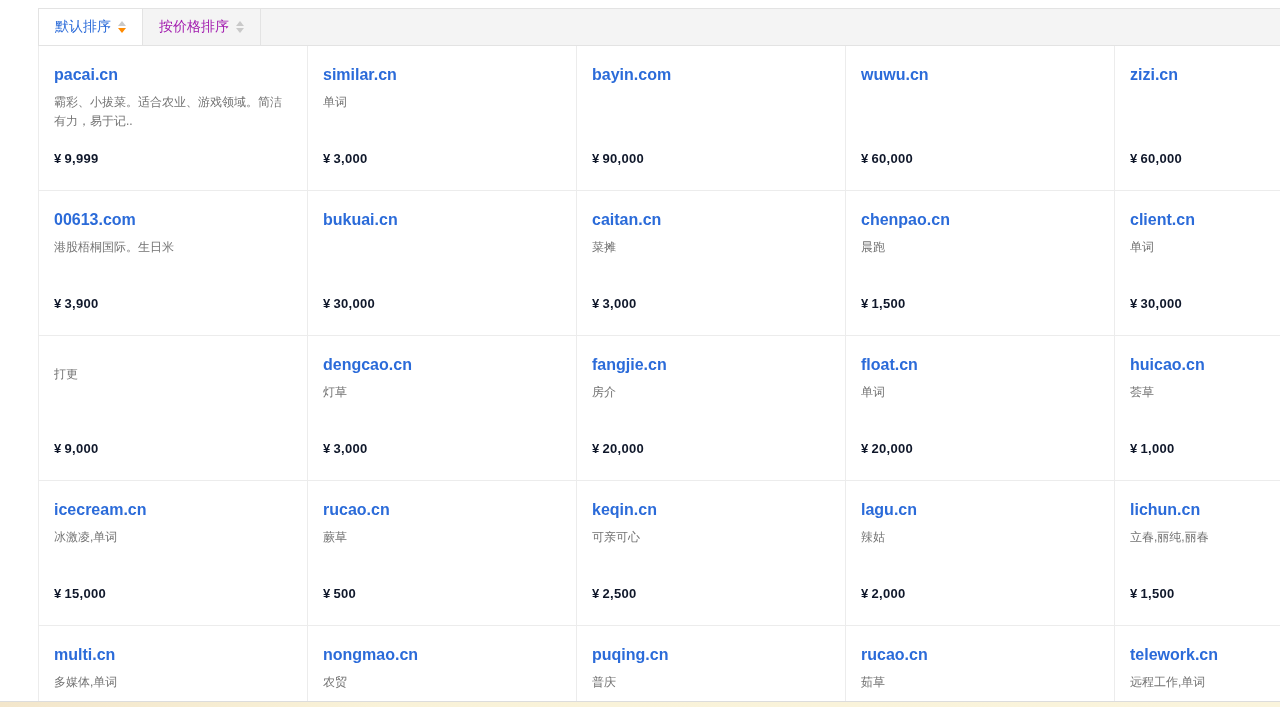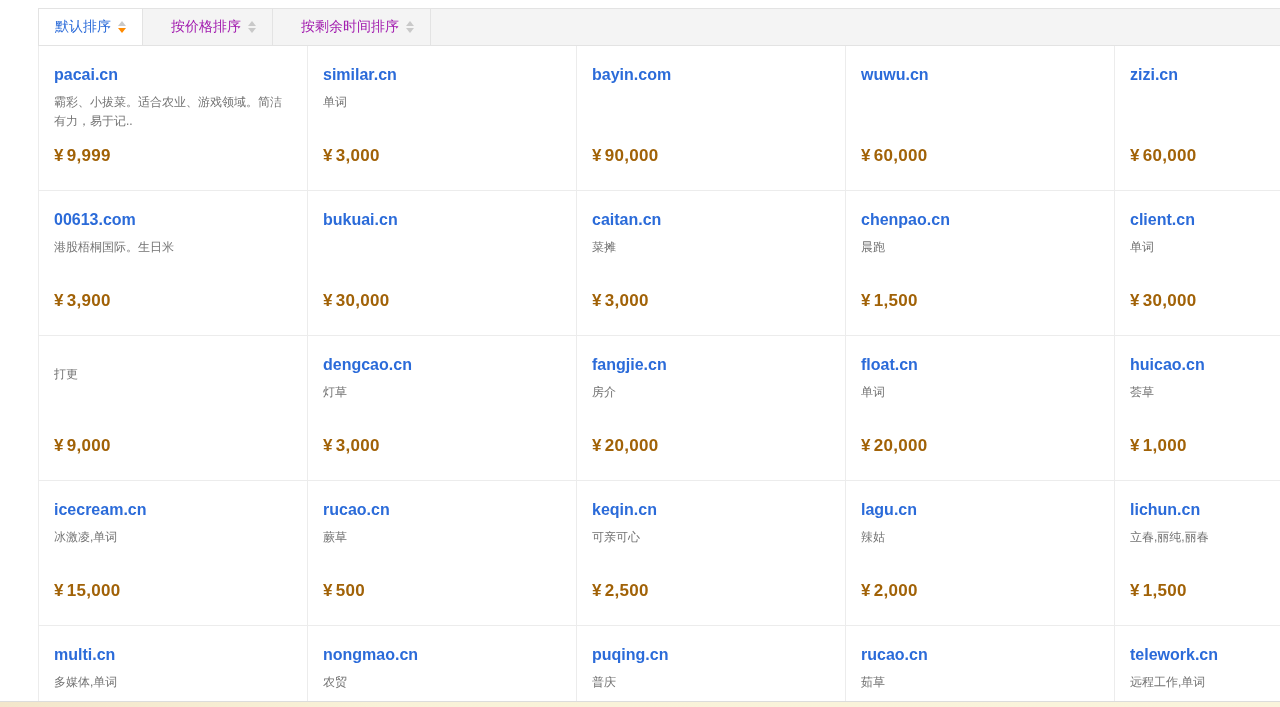--- a/index.html
+++ b/index.html
@@ -8,21 +8,20 @@
 
   
   .tabbar {
     margin:8px 0 0 38px;
     height:38px;
     background:#f4f4f4;
     border:1px solid #e3e3e3;
     border-right:none;
     display:flex;
     align-items:stretch;
-    gap:12px;
   }
   .tab {
     display:flex; align-items:center; gap:7px;
     padding:0 16px;
     font-size:14px; color:#a21caf;
     border-right:1px solid #e3e3e3;
     cursor:pointer; white-space:nowrap;
   }
   .tab.active { background:#fff; color:#2b6bd9; }
   .sort-icon { display:inline-flex; flex-direction:column; gap:2px; }
@@ -54,21 +53,21 @@
     text-decoration:none; line-height:1.15;
     cursor:pointer;
   }
   .desc {
     margin-top:9px;
     font-size:12px; color:#737373; line-height:1.55;
     max-height:38px; overflow:hidden;
   }
   .price {
     position:absolute; left:15px; bottom:24px;
-    font-size:17px; font-weight:bold; color:#a16207;
+    font-size:13px; font-weight:bold; color:#0f172a;
     letter-spacing:0.3px;
   }
   .price .cur { margin-right:3px; }
 
   
   .bottom-strip {
     position:fixed; left:0; bottom:0;
     width:1280px; height:6px;
     background:linear-gradient(to right,#f3e6cb,#f9f2d8 30%,#faf4dc);
     border-top:1px solid #dcdcdc;
@@ -85,27 +84,20 @@
         <i class="down orange"></i>
       </span>
   </div>
   <div class="tab">
     <span>按价格排序</span>
     <span class="sort-icon">
         <i class="up"></i>
         <i class="down"></i>
       </span>
   </div>
-  <div class="tab">
-    <span>按剩余时间排序</span>
-    <span class="sort-icon">
-        <i class="up"></i>
-        <i class="down"></i>
-      </span>
-  </div>
 </div>
 
 <div class="grid" id="grid">
   <div class="card">
     <a class="domain">pacai.cn</a>
     <div class="desc">霸彩、小拔菜。适合农业、游戏领域。简洁有力，易于记..</div>
     <div class="price">
       <span class="cur">¥</span><span class="amt">9,999</span>
     </div>
   </div>

